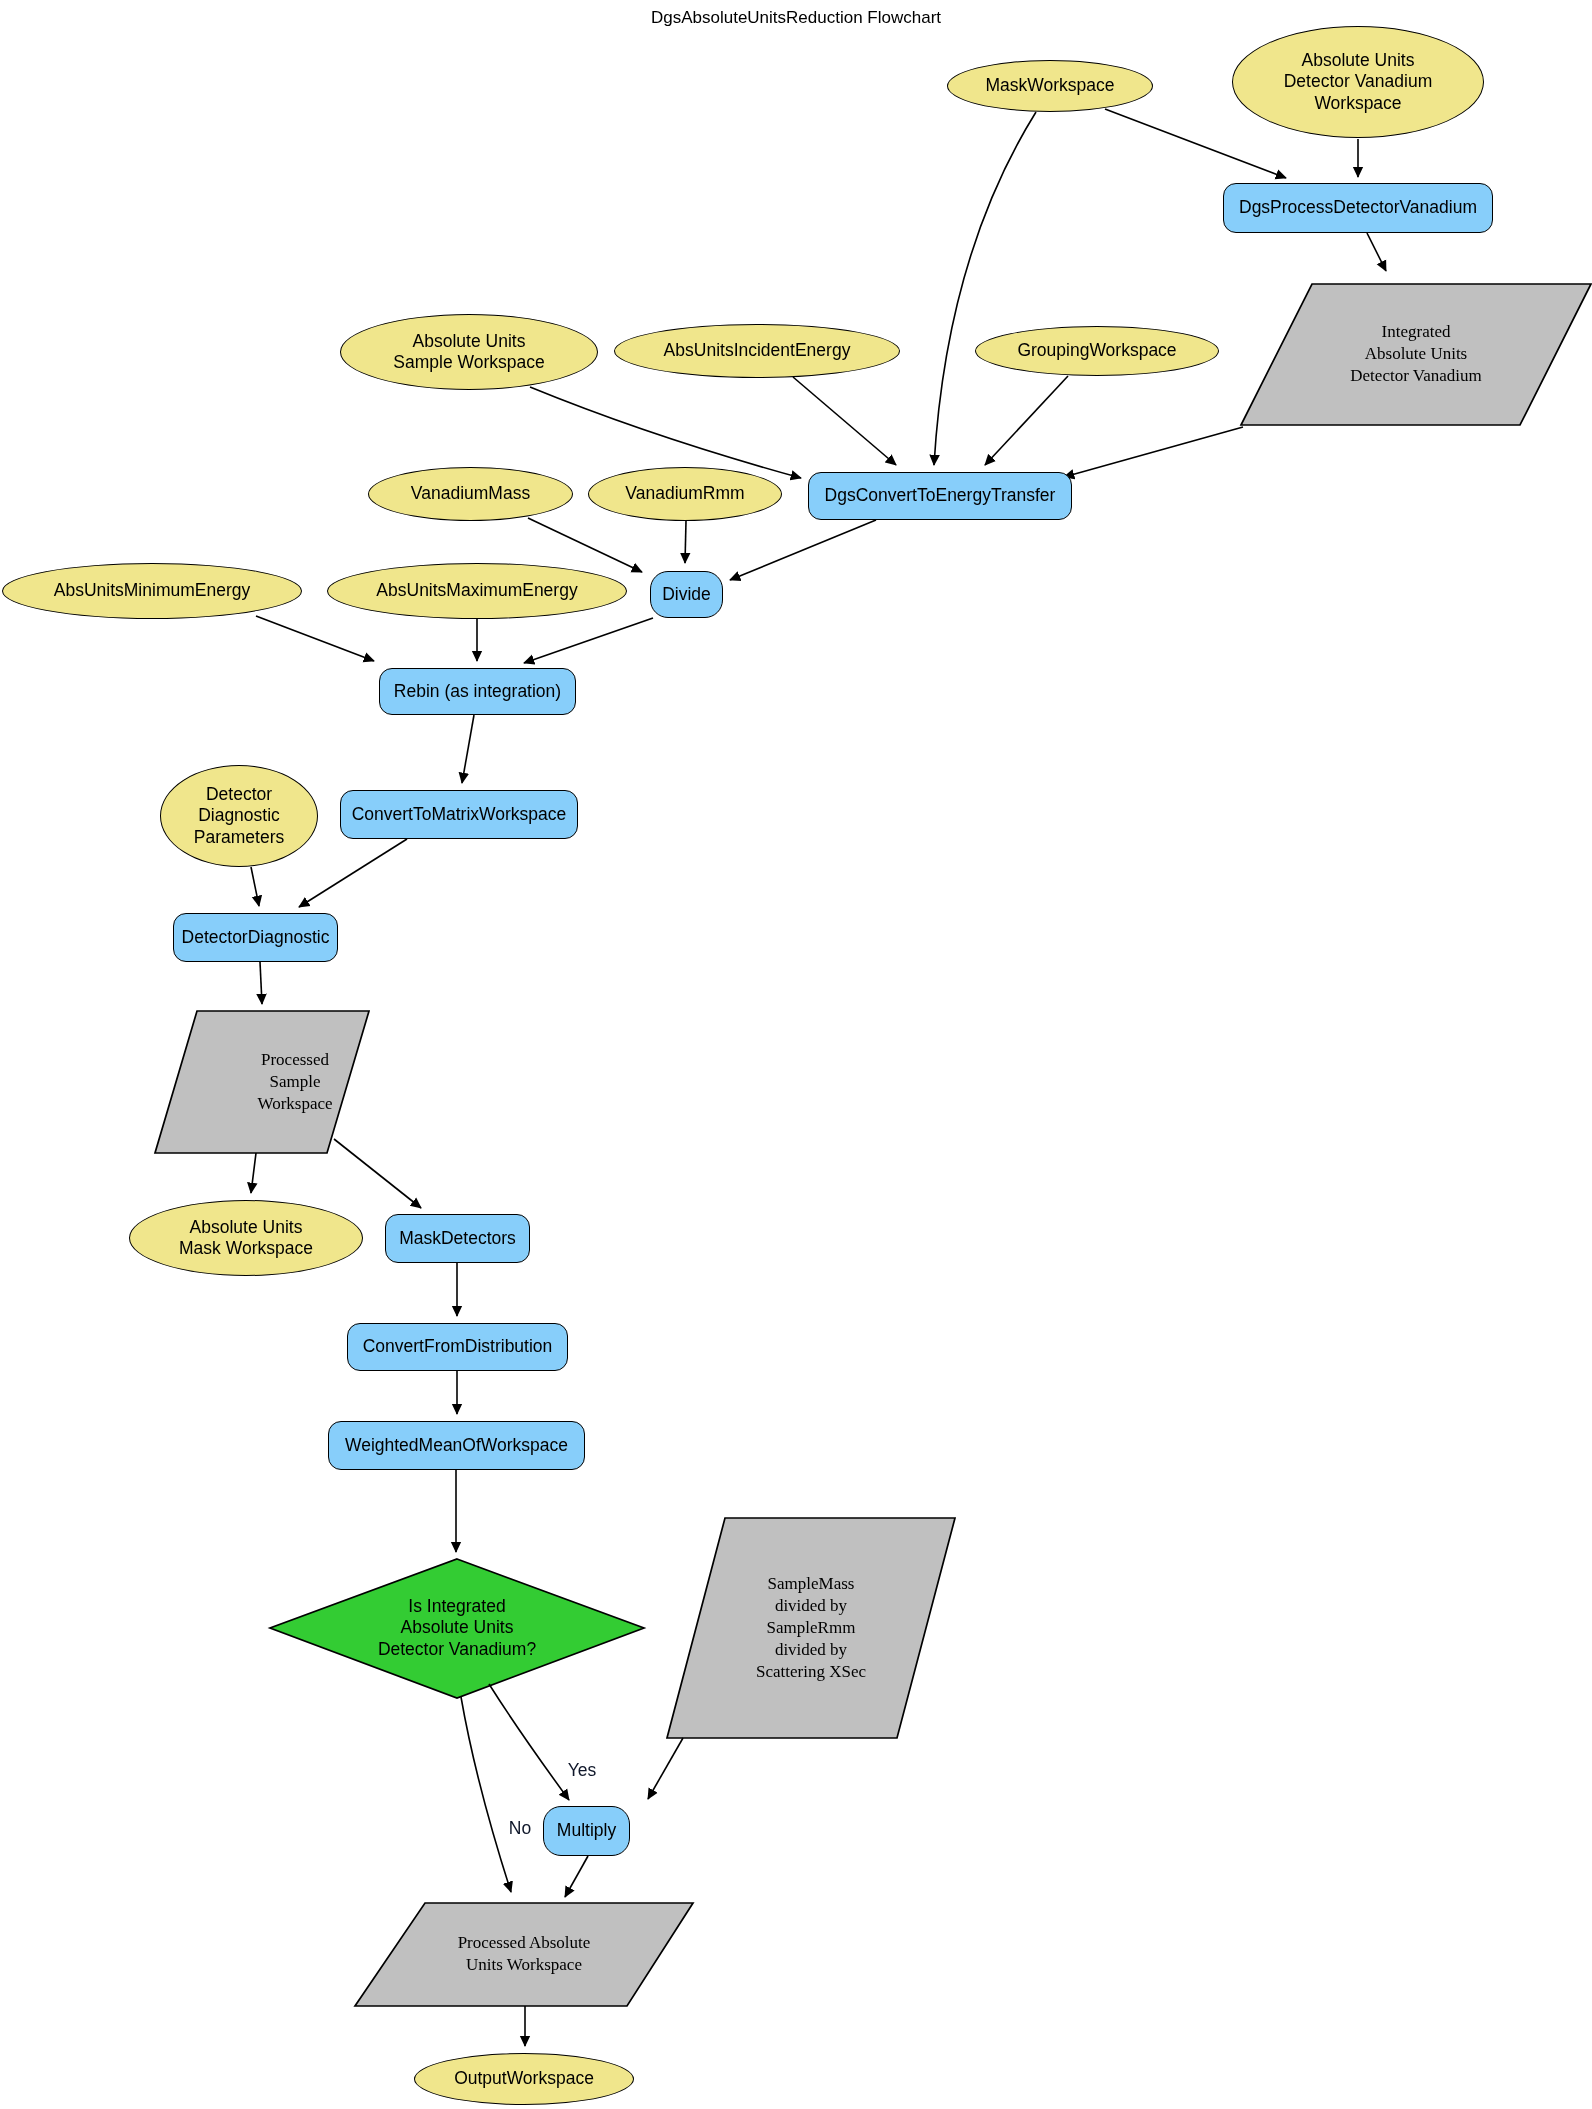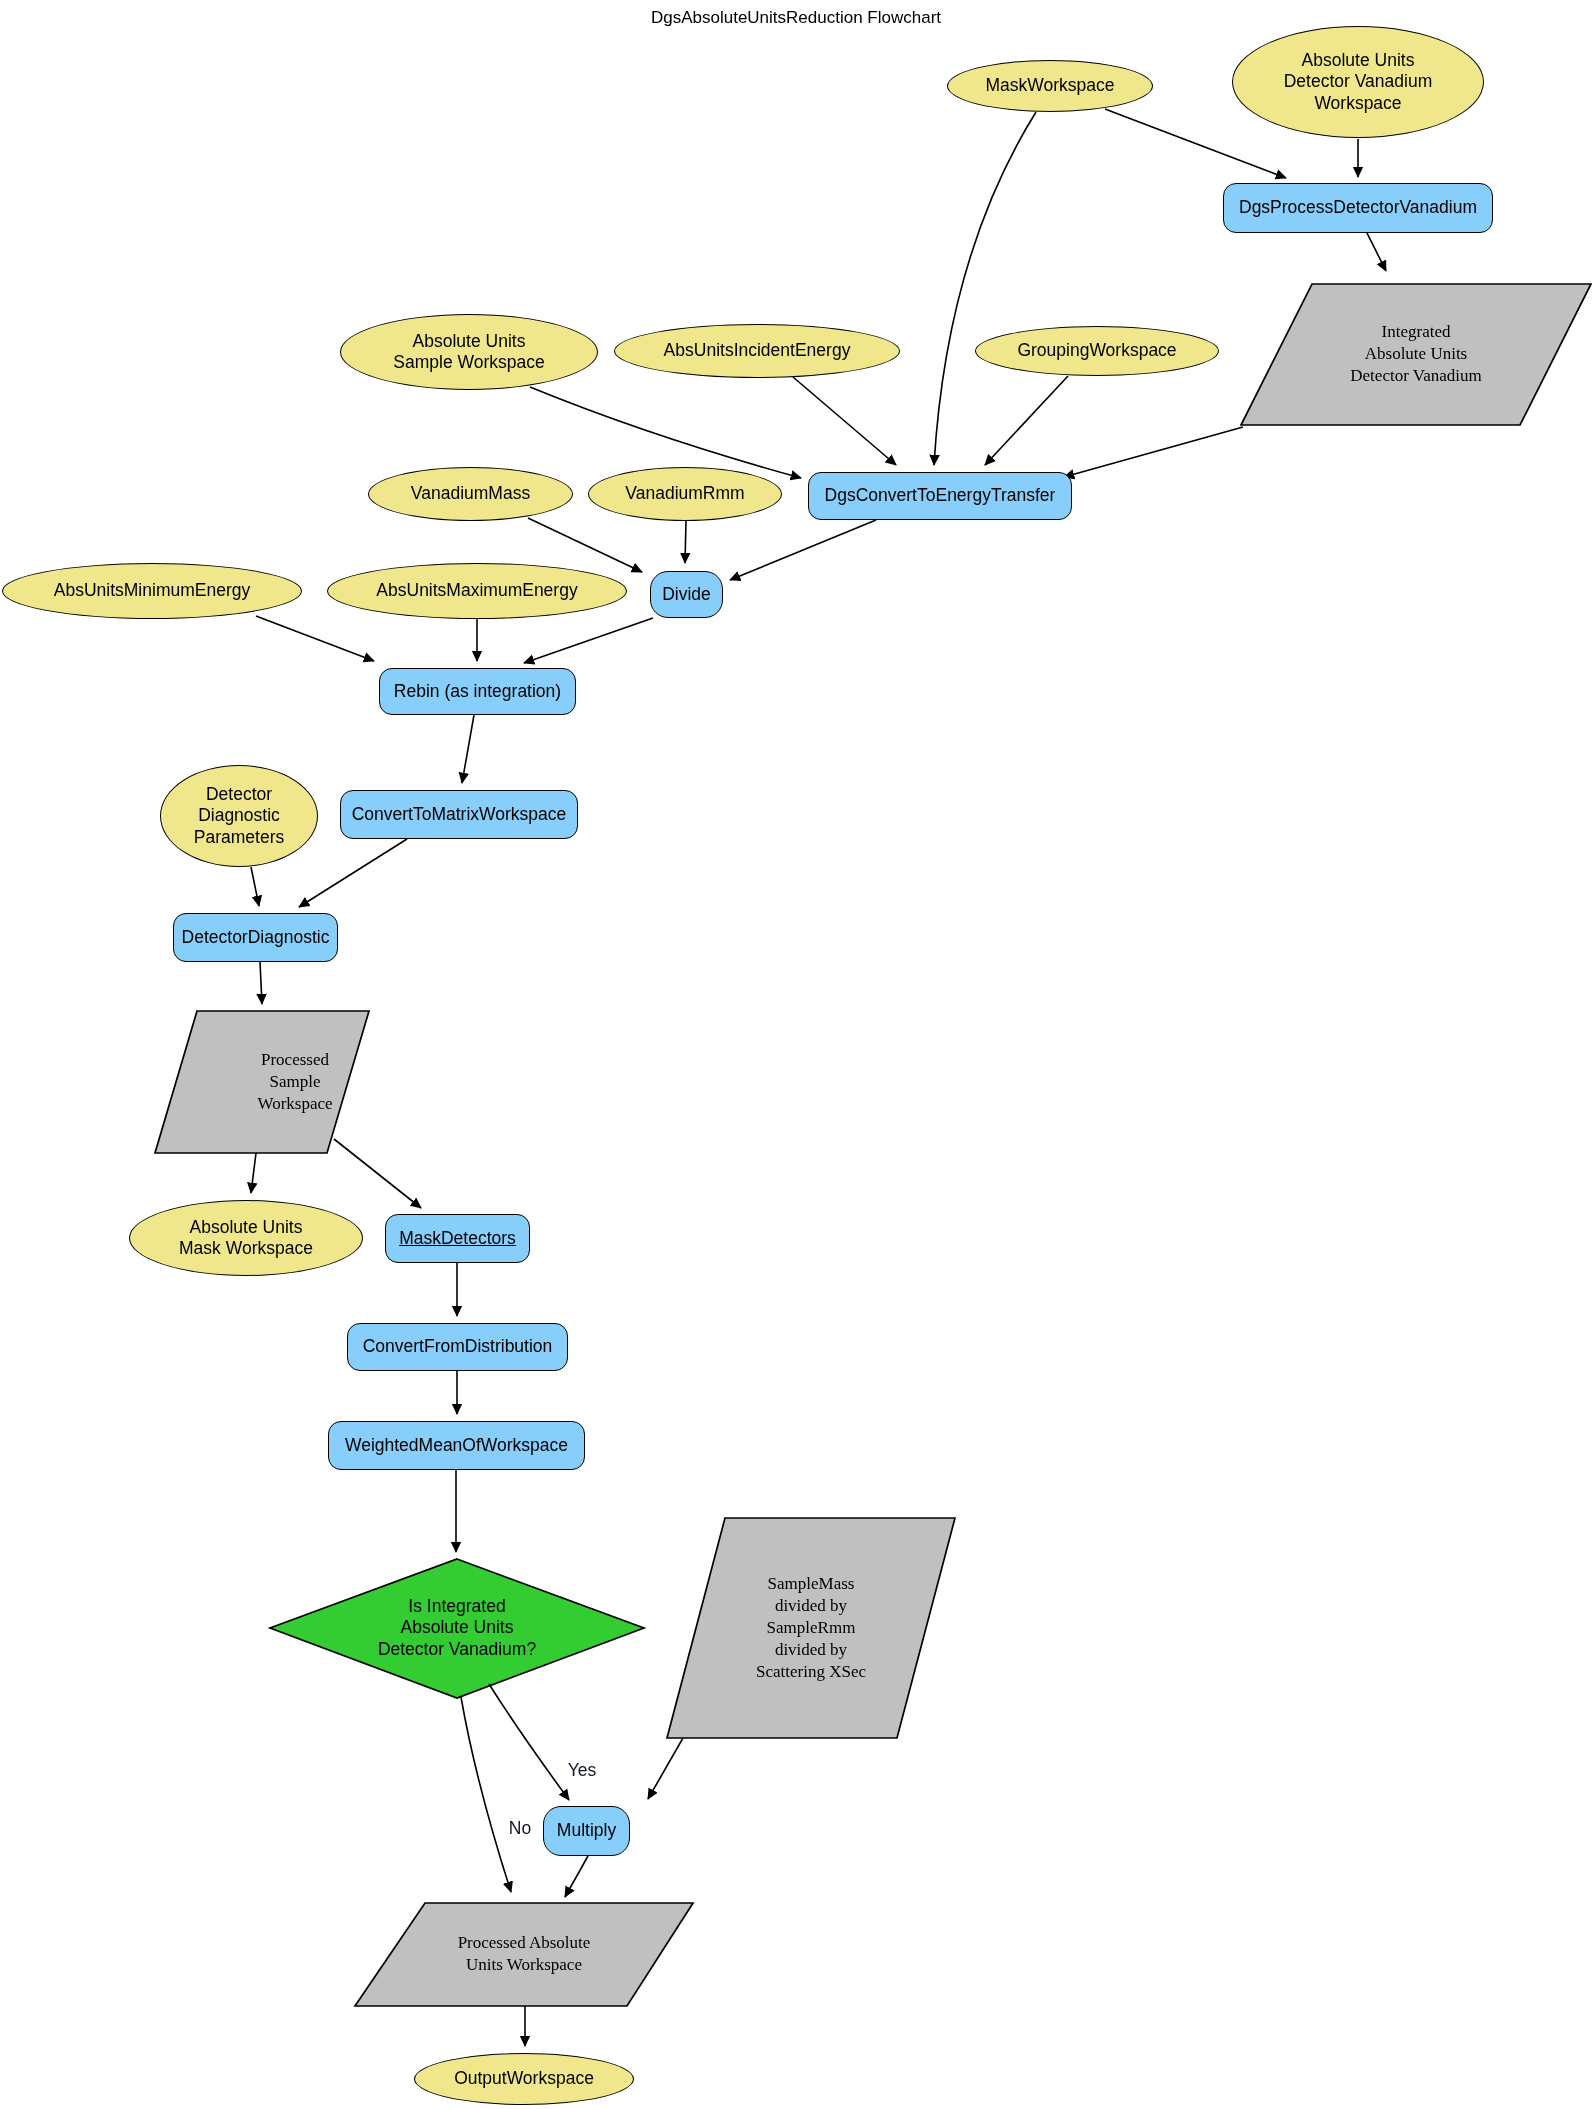--- a/index.html
+++ b/index.html
@@ -88,21 +88,21 @@
   <div class="node ellipse" style="left:129px;top:1200px;width:234px;height:76px;">Absolute Units
 Mask Workspace</div>
   <div class="node ellipse" style="left:414px;top:2053px;width:220px;height:52px;">OutputWorkspace</div>
 
   <div class="node process" style="left:1223px;top:183px;width:270px;height:50px;">DgsProcessDetectorVanadium</div>
   <div class="node process" style="left:808px;top:472px;width:264px;height:48px;">DgsConvertToEnergyTransfer</div>
   <div class="node process small" style="left:650px;top:571px;width:73px;height:47px;">Divide</div>
   <div class="node process" style="left:379px;top:668px;width:197px;height:47px;">Rebin (as integration)</div>
   <div class="node process" style="left:340px;top:790px;width:238px;height:49px;">ConvertToMatrixWorkspace</div>
   <div class="node process" style="left:173px;top:913px;width:165px;height:49px;">DetectorDiagnostic</div>
-  <div class="node process" style="left:385px;top:1214px;width:145px;height:49px;text-decoration:underline;">MaskDetectors</div>
+  <div class="node process" style="left:385px;top:1214px;width:145px;height:49px;">MaskDetectors</div>
   <div class="node process" style="left:347px;top:1323px;width:221px;height:48px;">ConvertFromDistribution</div>
   <div class="node process" style="left:328px;top:1421px;width:257px;height:49px;">WeightedMeanOfWorkspace</div>
   <div class="node process small" style="left:543px;top:1806px;width:87px;height:50px;">Multiply</div>
 
   <div class="overlay serif" style="left:1416px;top:354px;">Integrated
 Absolute Units
 Detector Vanadium</div>
   <div class="overlay serif" style="left:262px;top:1082px;margin-left:33px;">Processed
 Sample
 Workspace</div>

